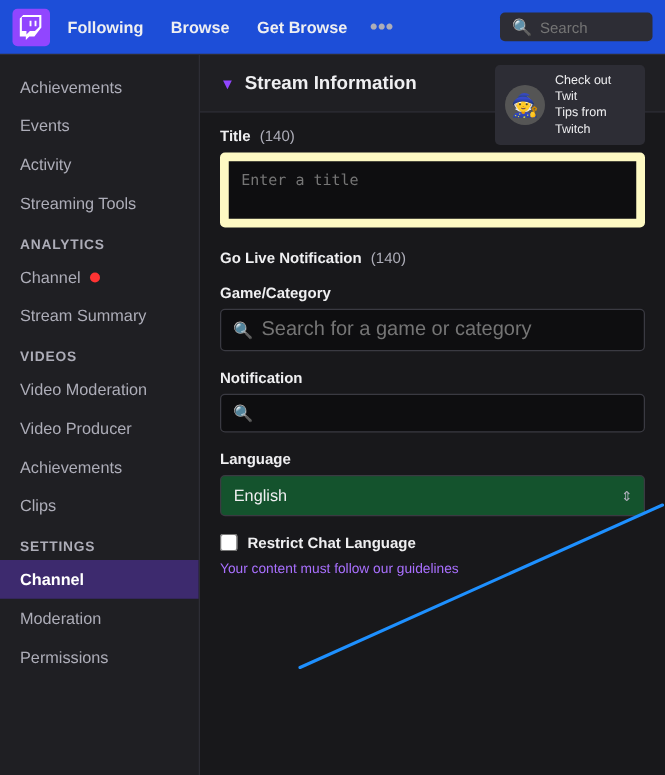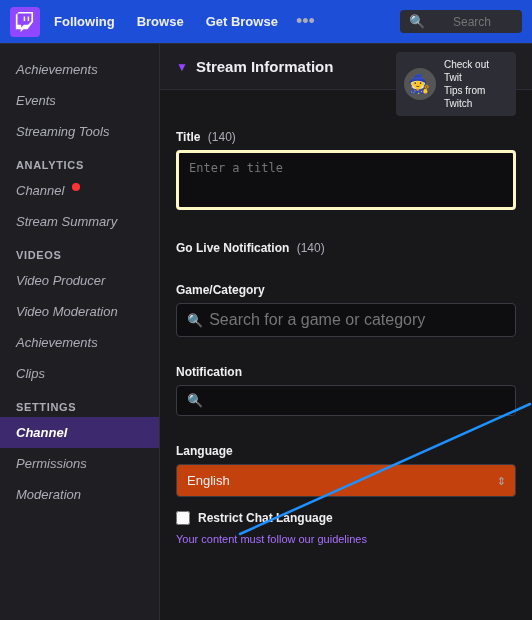--- a/index.html
+++ b/index.html
@@ -58,21 +58,20 @@
       gap: 6px;
       min-width: 100px;
     }
     .topnav-search input {
       background: transparent;
       border: none;
       outline: none;
       color: #adadb8;
       font-size: 12px;
       width: 80px;
-      text-align: center;
     }
 
     
     .layout {
       display: flex;
       height: calc(620px - 44px);
     }
 
     
     .sidebar {
@@ -82,22 +81,22 @@
       padding: 10px 0;
       overflow-y: auto;
       border-right: 1px solid #2d2d35;
     }
     .sidebar-item {
       padding: 8px 16px;
       color: #adadb8;
       cursor: pointer;
       font-size: 13px;
       display: flex;
+      align-items: center;
       gap: 6px;
-      font-style: italic;
     }
     .sidebar-item.active {
       background: #3d2a6e;
       color: #fff;
       font-weight: 600;
     }
     .sidebar-section-label {
       padding: 12px 16px 4px;
       font-size: 11px;
       font-weight: 700;
@@ -172,38 +171,37 @@
       color: #efeff1;
       line-height: 1.3;
     }
 
     
     .form-body {
       padding: 12px 16px;
     }
     .form-group {
       margin-bottom: 14px;
-      margin-top: 28px;
     }
     .form-label {
       font-size: 12px;
       font-weight: 700;
       color: #efeff1;
       margin-bottom: 6px;
       display: block;
     }
     .form-label .count {
       font-weight: 400;
       color: #adadb8;
       margin-left: 4px;
     }
     .form-input, .form-textarea {
       width: 100%;
       background: #0e0e10;
-      border: 3px solid #fef9c3;
+      border: 7px solid #fef9c3;
       border-radius: 4px;
       color: #adadb8;
       font-size: 12px;
       padding: 8px 10px;
       outline: none;
       resize: none;
     }
     .form-textarea { height: 60px; }
 
     .search-field {
@@ -220,21 +218,21 @@
       border: none;
       outline: none;
       color: #adadb8;
       font-size: 16px;
       flex: 1;
     }
     .search-icon-sm { color: #adadb8; font-size: 13px; }
 
     .form-select {
       width: 100%;
-      background: #c2410c;
+      background: #14532d;
       border: 1px solid #3a3a42;
       border-radius: 4px;
       color: #efeff1;
       font-size: 13px;
       padding: 8px 10px;
       outline: none;
       -webkit-appearance: none;
       appearance: none;
       cursor: pointer;
     }
@@ -299,55 +297,58 @@
 <div class="layout">
 
   <aside class="sidebar">
     <div class="sidebar-item">
       <span>Achievements</span>
     </div>
     <div class="sidebar-item">
       <span>Events</span>
     </div>
     <div class="sidebar-item">
+      <span>Activity</span>
+    </div>
+    <div class="sidebar-item">
       <span>Streaming Tools</span>
     </div>
 
     <div class="sidebar-section-label">ANALYTICS</div>
     <div class="sidebar-item">
       <span>Channel</span>
       <span class="badge"></span>
     </div>
     <div class="sidebar-item">
       <span>Stream Summary</span>
     </div>
 
     <div class="sidebar-section-label">VIDEOS</div>
     <div class="sidebar-item">
+      <span>Video Moderation</span>
+    </div>
+    <div class="sidebar-item">
       <span>Video Producer</span>
-    </div>
-    <div class="sidebar-item">
-      <span>Video Moderation</span>
     </div>
     <div class="sidebar-item">
       <span>Achievements</span>
     </div>
     <div class="sidebar-item">
       <span>Clips</span>
     </div>
 
     <div class="sidebar-section-label">SETTINGS</div>
     <div class="sidebar-item active">
       <span>Channel</span>
     </div>
     <div class="sidebar-item">
+      <span>Moderation</span>
+    </div>
+    <div class="sidebar-item">
       <span>Permissions</span>
-    </div>
-    <div class="sidebar-item">
-      <span>Moderation</span>
     </div>
   </aside>
 
   <main class="main-content">
 
     <div class="stream-info-header">
       <span class="stream-info-arrow">▼</span>
       <span class="stream-info-title">Stream Information</span>
 
       <div class="notification-card">

